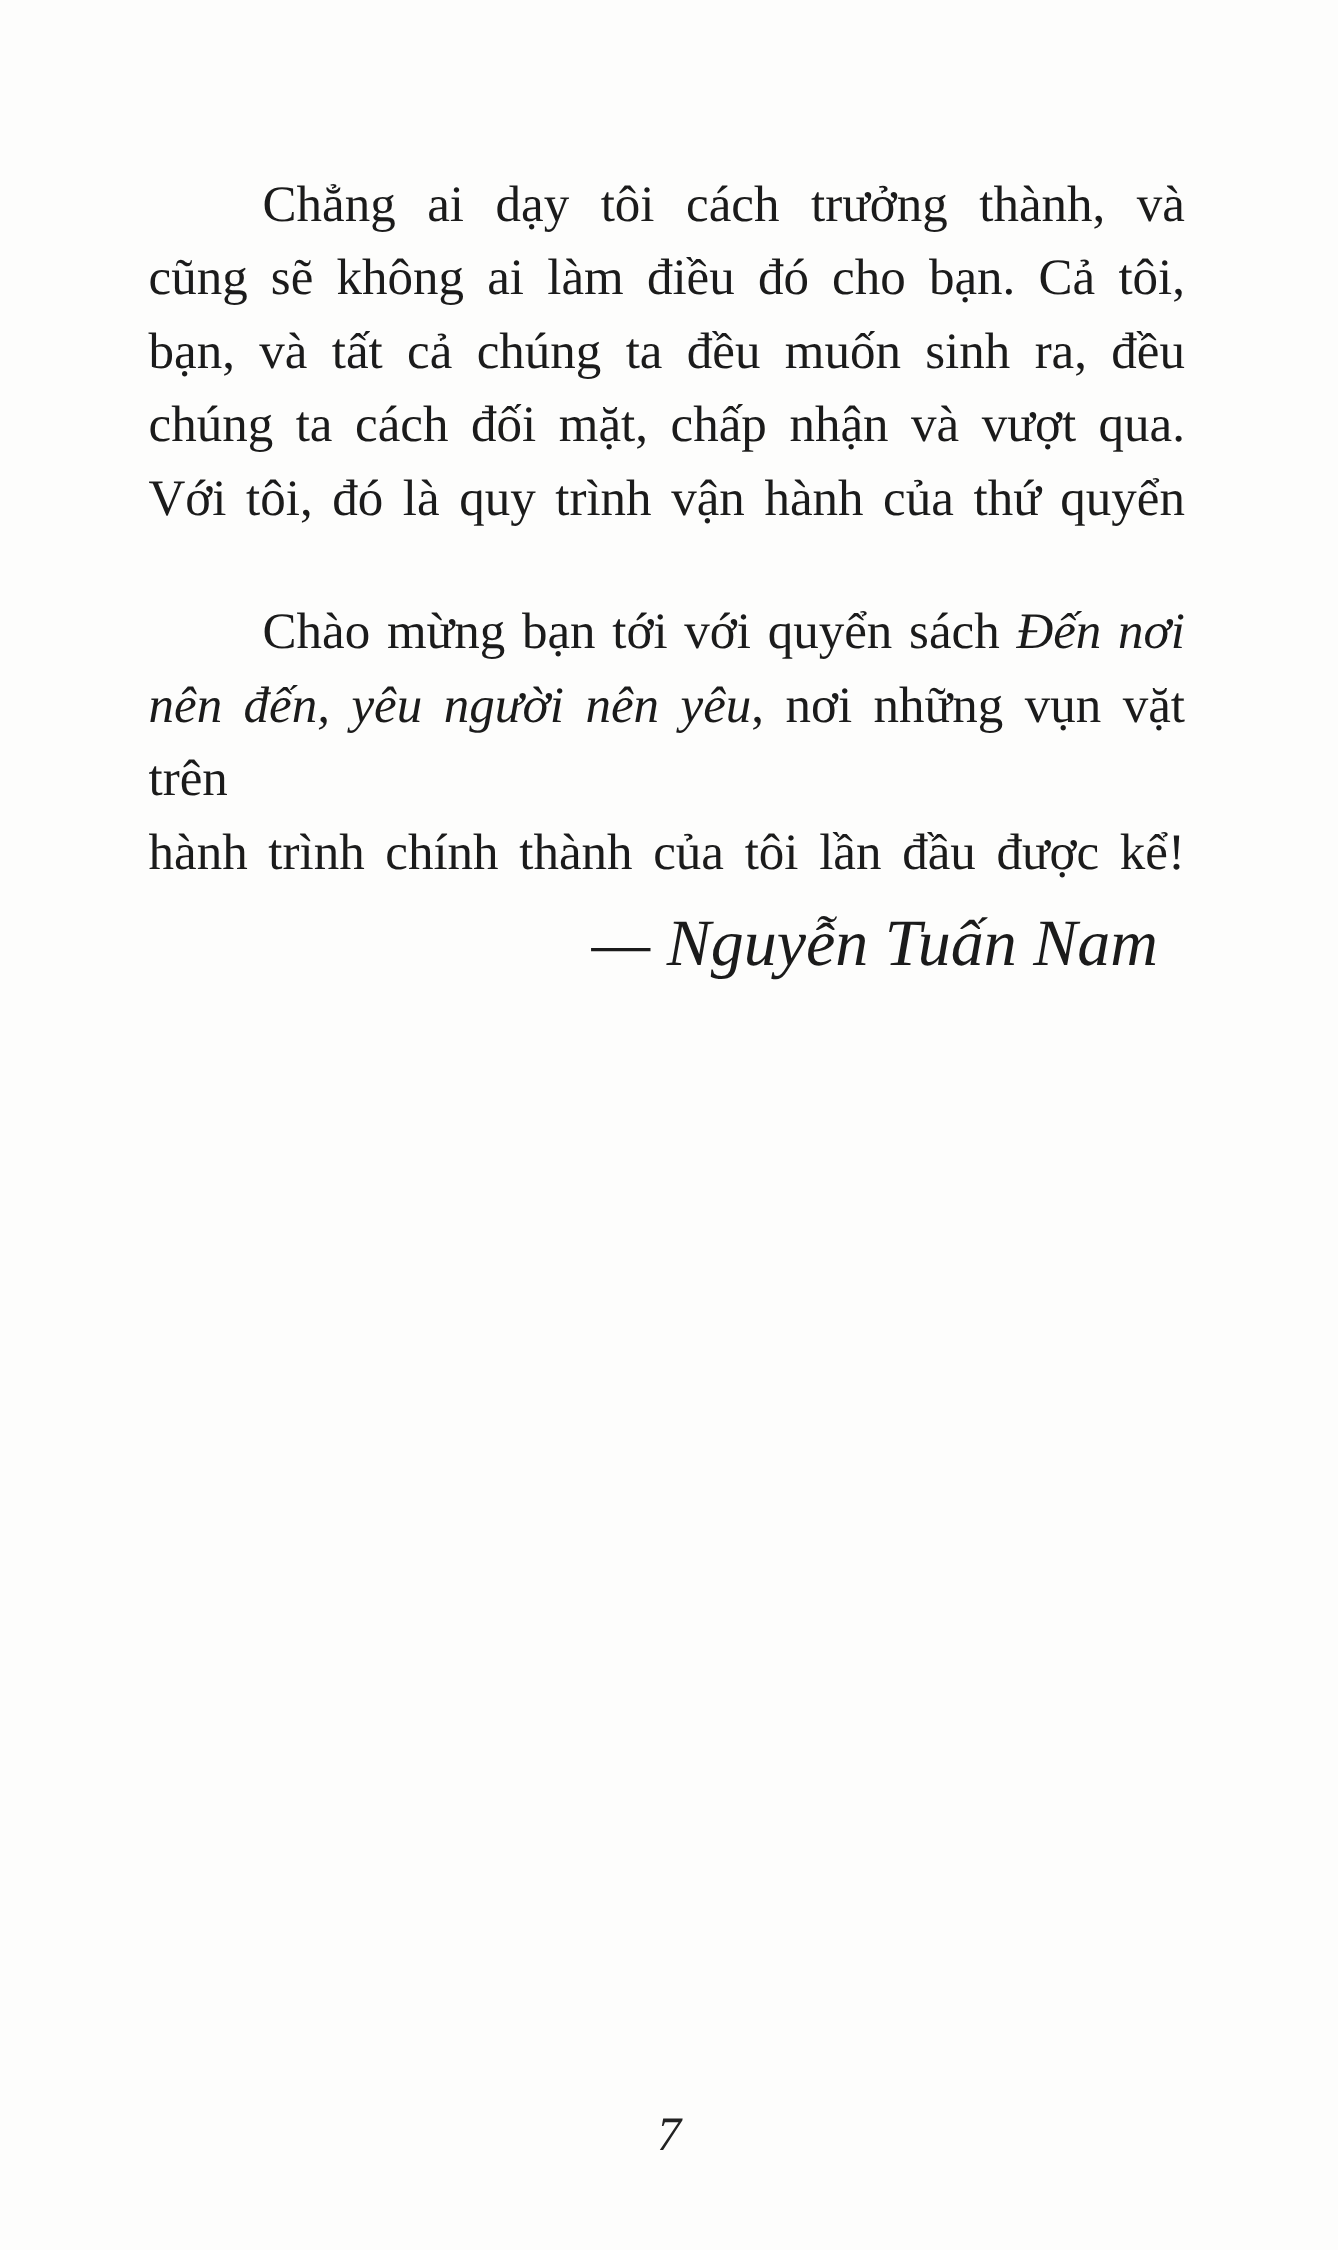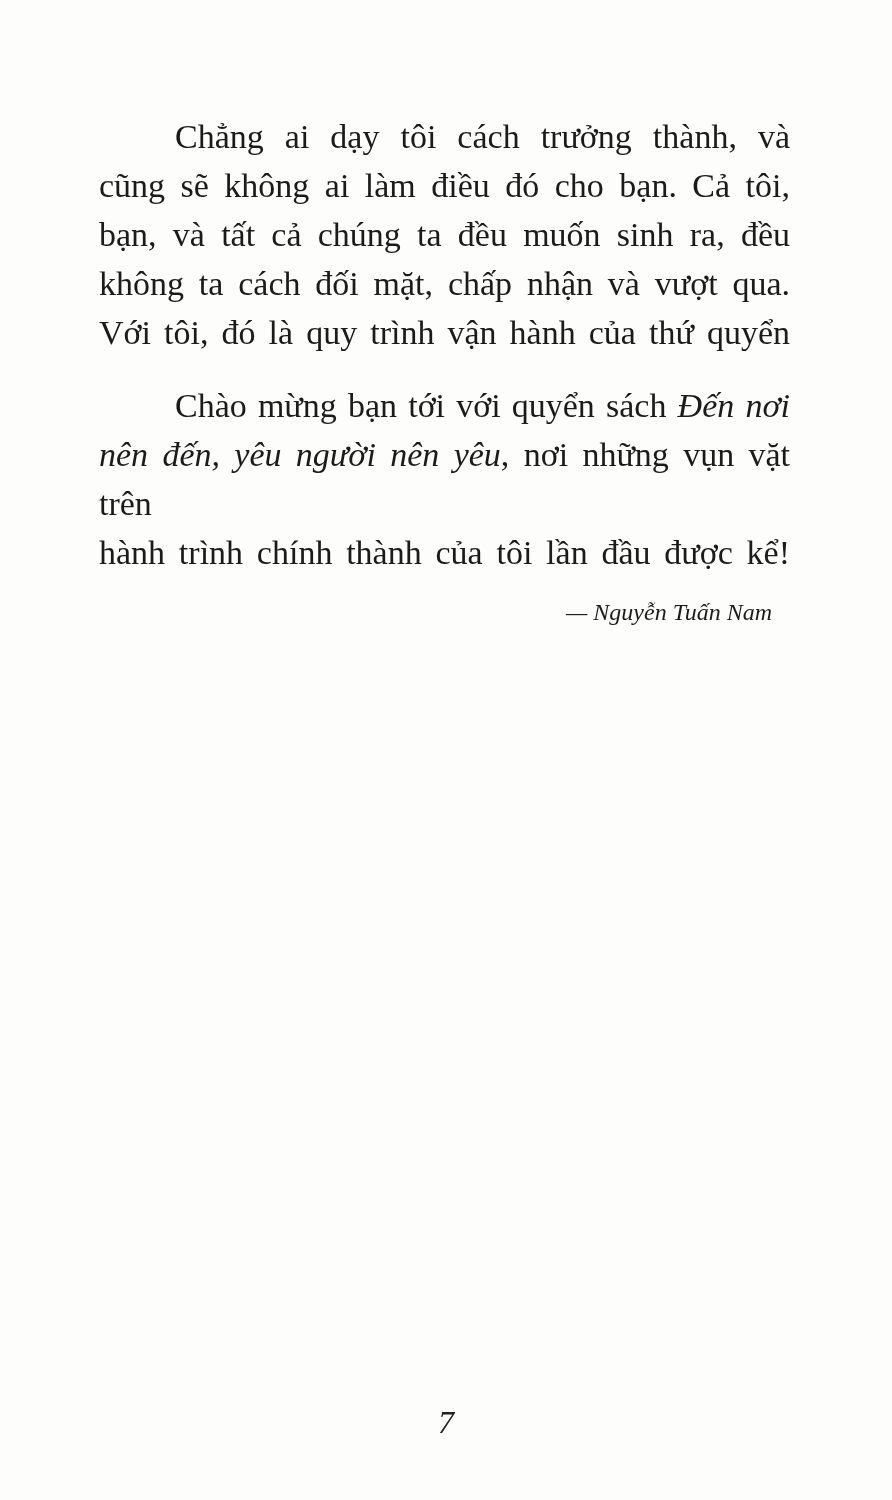--- a/index.html
+++ b/index.html
@@ -21,41 +21,41 @@
     top: 112px;
     width: 691px;
     font-size: 34px;
     line-height: 49px;
   }
   .para {
     margin: 0;
     padding: 0;
   }
   .para + .para {
-    margin-top: 24px;
+    margin-top: 40px;
   }
   .tline {
     display: block;
     font-family: Liberation Serif, serif;
   }
   .just {
     text-align: justify;
     text-align-last: justify;
   }
   .indent {
     text-indent: 76px;
   }
   em, .italic {
     font-style: italic;
   }
   .signature {
     margin: 11px 18px 0 0;
     text-align: right;
     font-style: italic;
-    font-size: 24px;
+    font-size: 44px;
     line-height: 49px;
   }
   .page-number {
     position: absolute;
     top: 1400px;
     left: 0;
     width: 892px;
     text-align: center;
     font-size: 32px;
     line-height: 44px;
@@ -65,21 +65,21 @@
 </style>
 </head>
 <body>
 
 <div class="text-block">
 
   <p class="para">
     <span class="tline just indent">Chẳng ai dạy tôi cách trưởng thành, và</span>
     <span class="tline just">cũng sẽ không ai làm điều đó cho bạn. Cả tôi,</span>
     <span class="tline just">bạn, và tất cả chúng ta đều muốn sinh ra, đều</span>
-    <span class="tline just">không ta cách đối mặt, chấp nhận và vượt qua.</span>
+    <span class="tline just">chúng ta cách đối mặt, chấp nhận và vượt qua.</span>
     <span class="tline just">Với tôi, đó là quy trình vận hành của thứ quyển</span>
   </p>
 
   <p class="para">
     <span class="tline just indent"><span>Chào mừng bạn tới với quyển sách </span><em>Đến nơi</em></span>
     <span class="tline just"><em>nên đến, yêu người nên yêu</em><span>, nơi những vụn vặt trên</span></span>
     <span class="tline just"><span>hành trình chính thành của tôi lần đầu được kể!</span></span>
   </p>
 
   <p class="signature">— Nguyễn Tuấn Nam</p>

